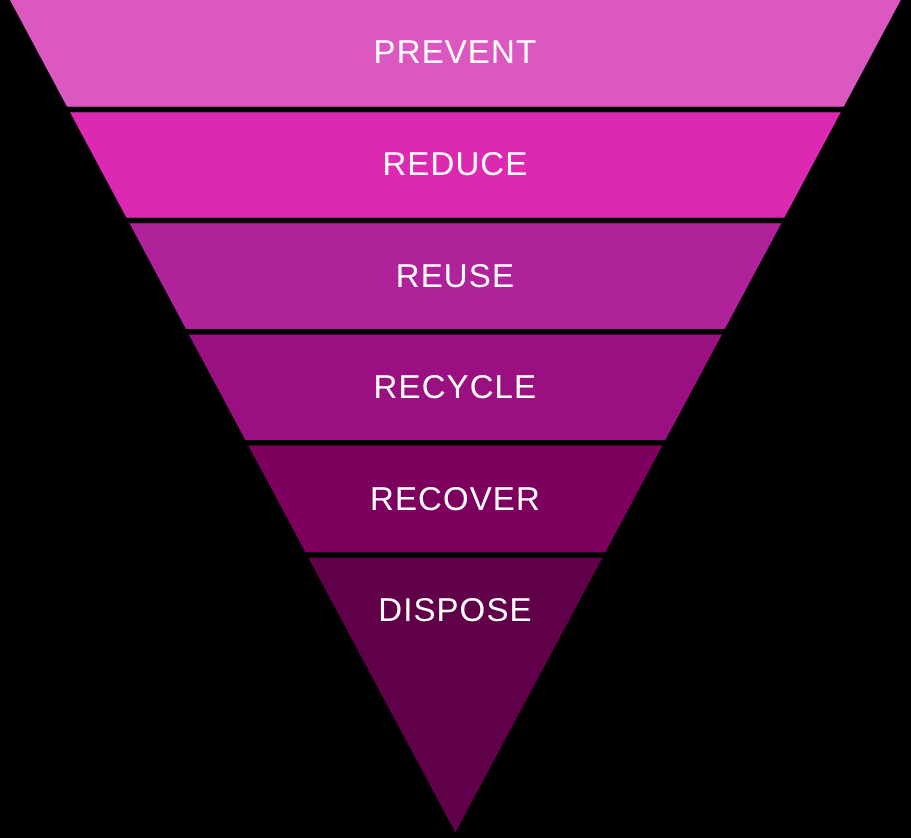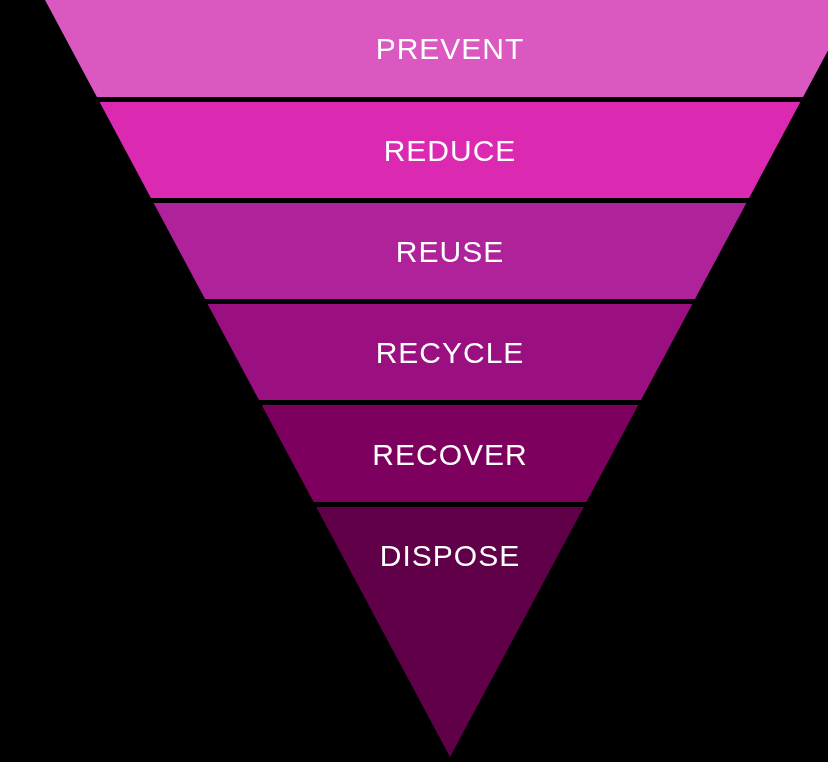--- a/index.html
+++ b/index.html
@@ -7,21 +7,20 @@
     padding: 0;
     width: 828px;
     height: 762px;
     background: #000000;
     overflow: hidden;
   }
   .stage {
     position: relative;
     width: 760px;
     height: 762px;
-    padding-left: 36px;
   }
   svg {
     display: block;
     width: 828px;
     height: 762px;
   }
   .seg-label {
     fill: #ffffff;
     font-family: "Liberation Sans", sans-serif;
     font-size: 30px;

